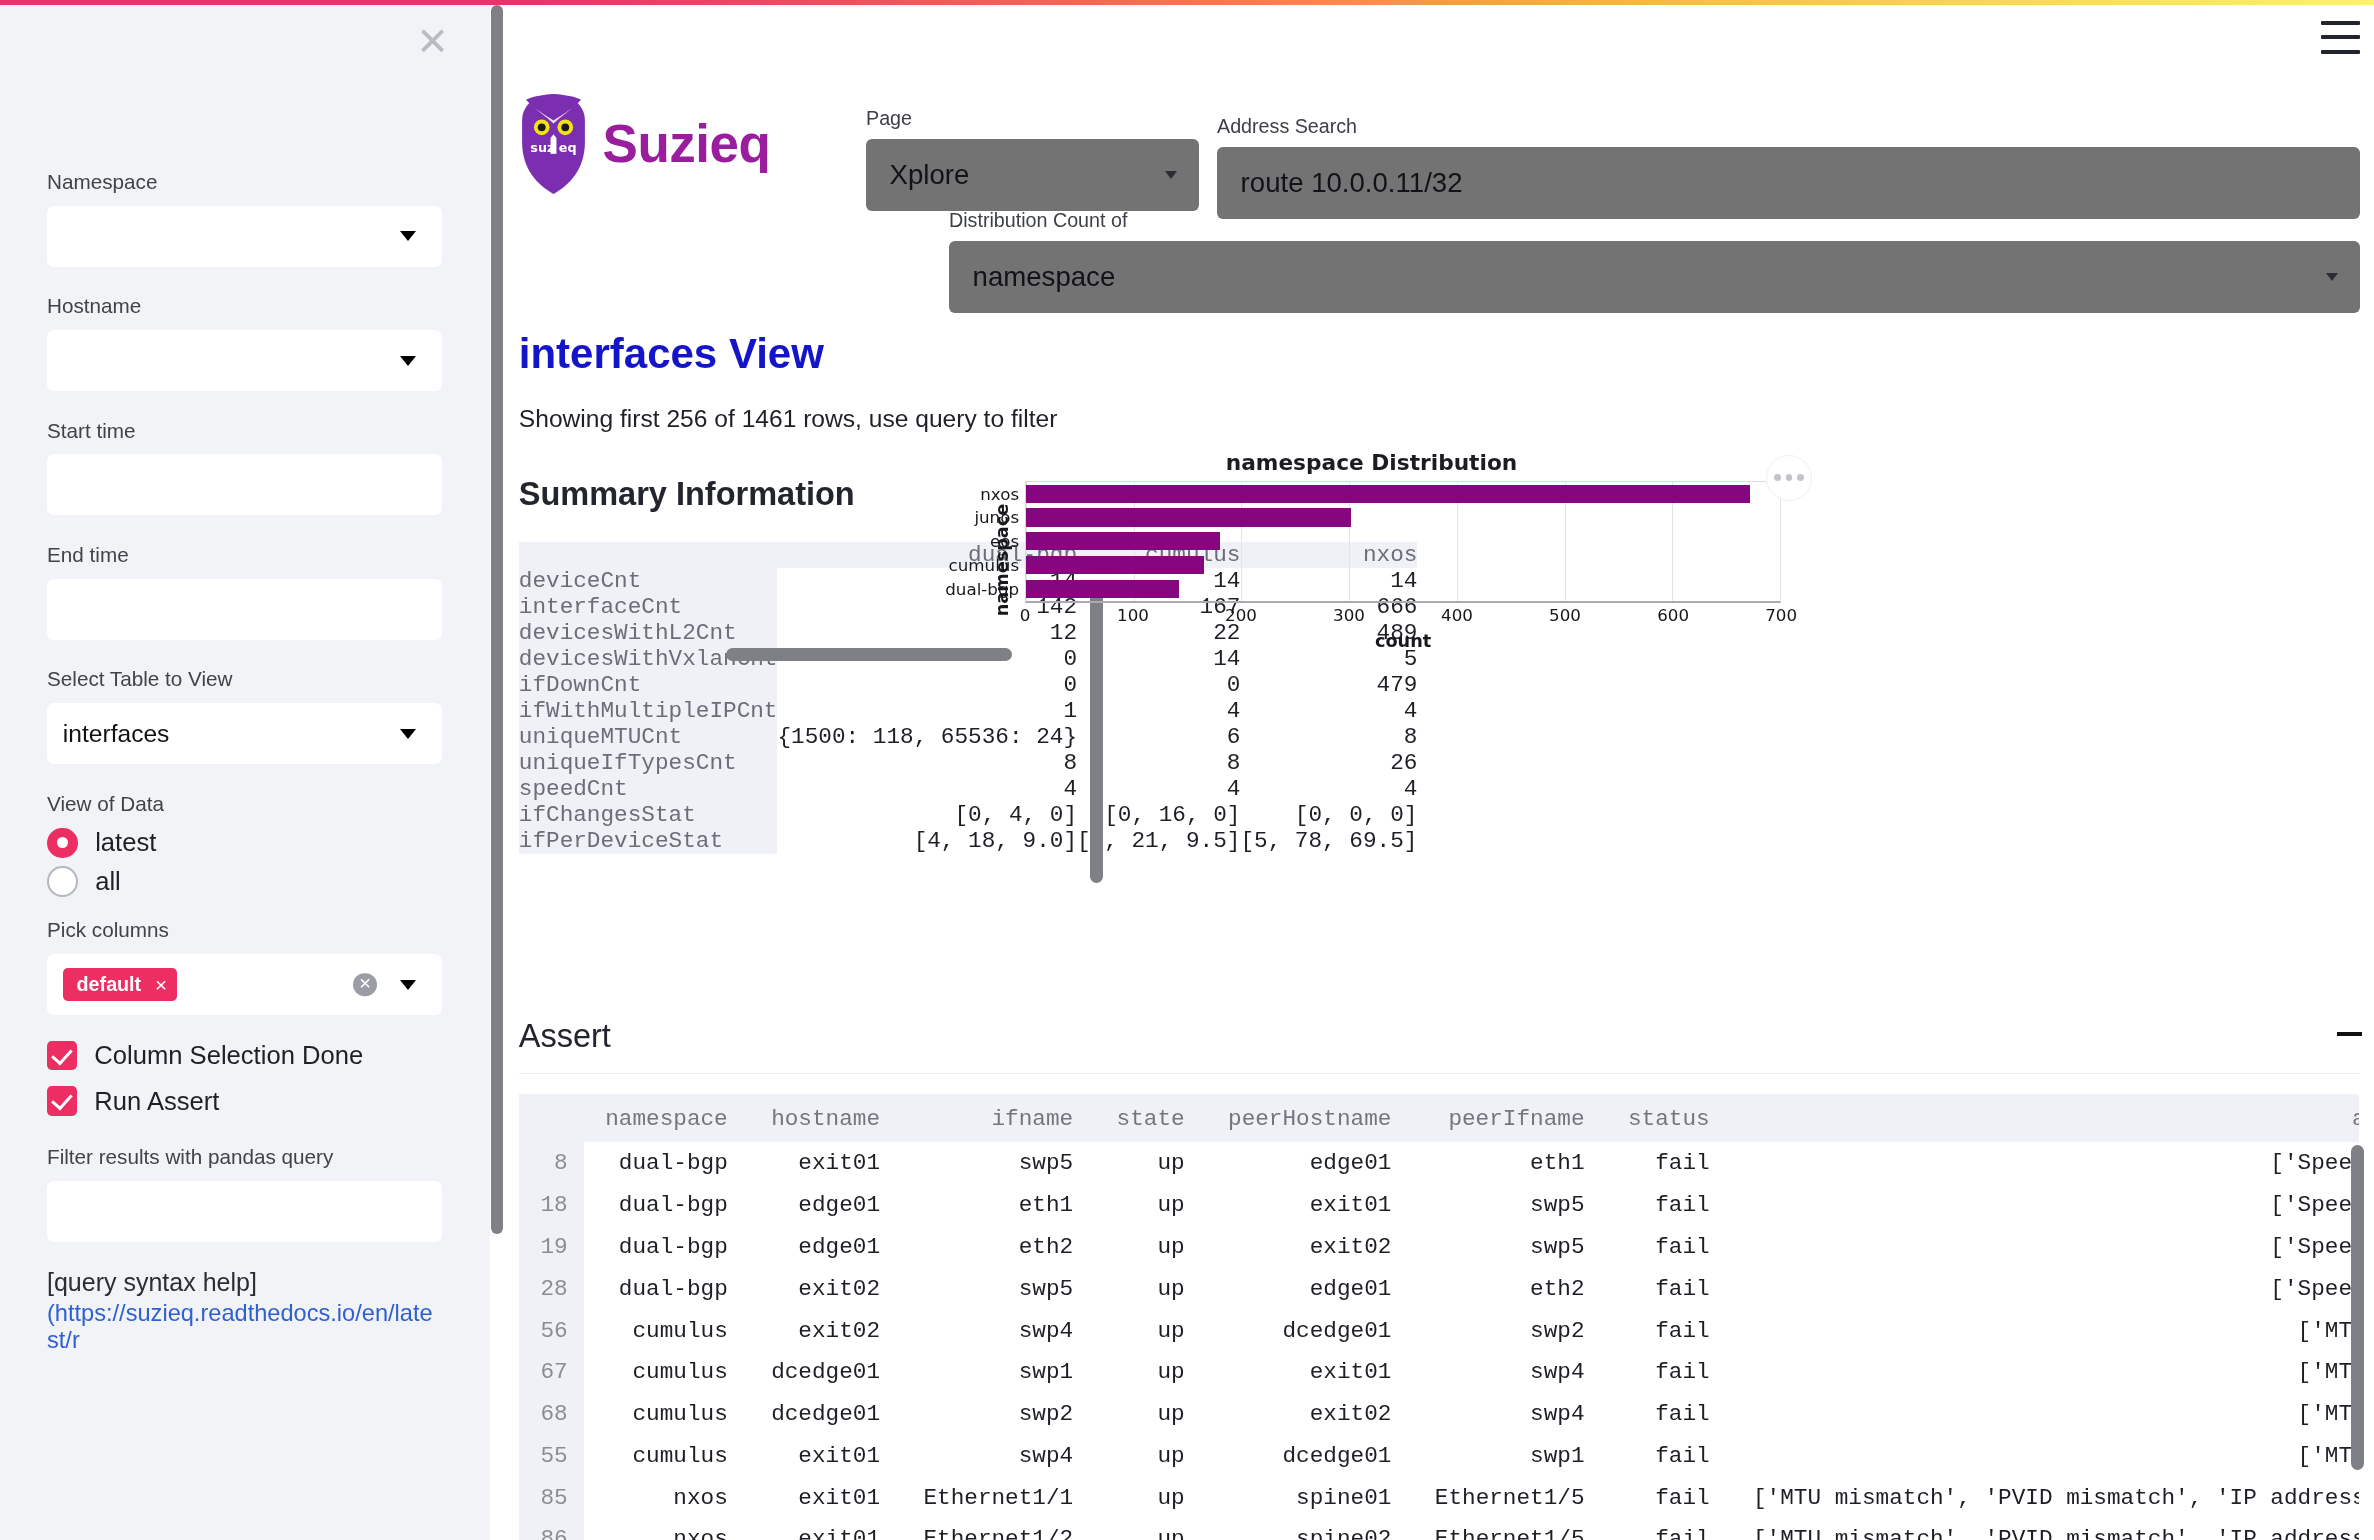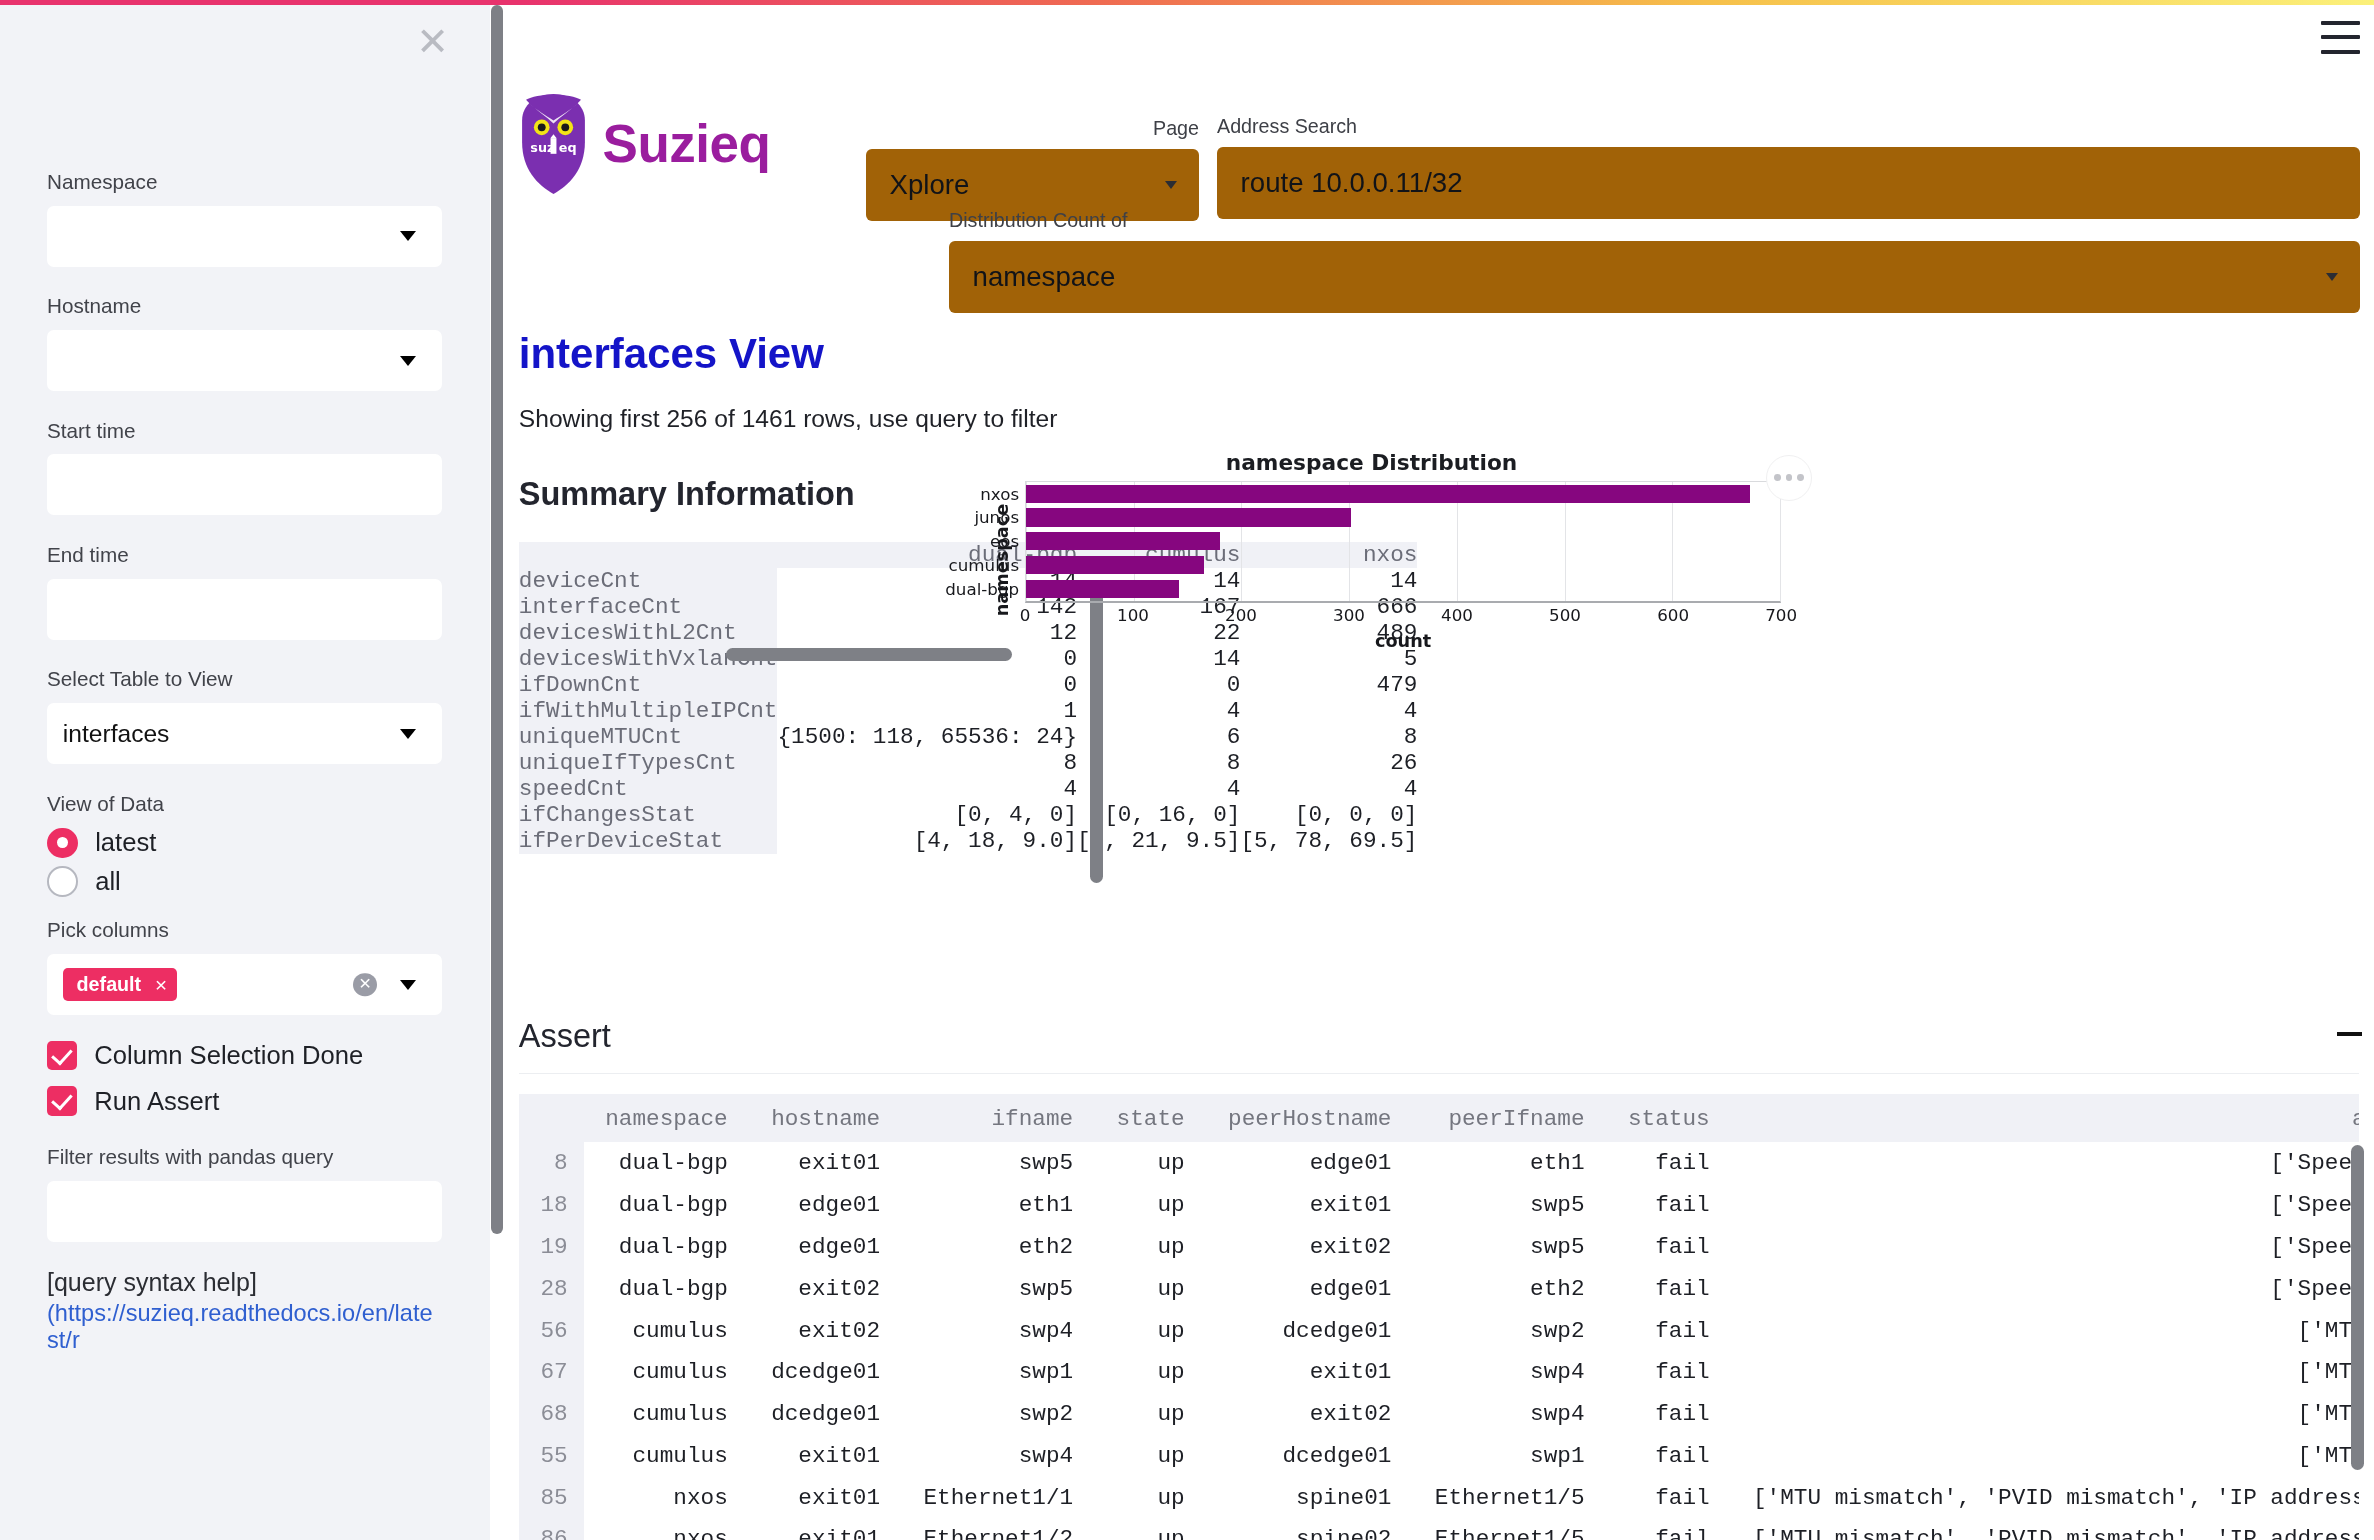--- a/index.html
+++ b/index.html
@@ -114,30 +114,30 @@
   #brand { font-size: 53px; font-weight: 700; color: #9a1d9e; margin-left: 13.8px; letter-spacing: -0.5px; }
   #view-title {
     position: absolute; left: 15.8px; top: 325px;
     font-size: 42px; font-weight: 700; color: #1414c8;
   }
   #rowinfo { position: absolute; left: 15.8px; top: 400px; font-size: 24.6px; color: #1f2127; }
   #summary-h { position: absolute; left: 15.8px; top: 471px; font-size: 32.5px; font-weight: 700; color: #23252e; text-align: center; }
   
   .ctl-label { font-size: 19.7px; color: #3e4047; margin-bottom: 8.9px; }
   .ctl-box {
-    background: #a16207; border-radius: 5.9px; height: 72px;
+    background: #737373; border-radius: 5.9px; height: 72px;
     display: flex; align-items: center; padding: 0 23.6px; position: relative;
   }
   .ctl-val { font-size: 27.6px; color: #111318; }
   .ctl-caret {
     position:absolute; right: 21.7px; top: 50%; transform: translateY(-50%);
     width:0;height:0;border-left:6.9px solid transparent;border-right:6.9px solid transparent;
     border-top:8.9px solid #2b2d33;
   }
-  #page-ctl { position: absolute; left: 363px; top: 112px; width: 333px; text-align: right; }
+  #page-ctl { position: absolute; left: 363px; top: 102px; width: 333px; }
   #addr-ctl { position: absolute; left: 714px; top: 110px; width: 1143px; }
   #dist-ctl { position: absolute; left: 446px; top: 204px; width: 1411px; }
   #sum-wrap {
     position: absolute; left: 15.8px; top: 537px; width: 596px; height: 106px;
   }
   table.sum { border-collapse: collapse; font-family: "Liberation Mono", monospace; }
   table.sum th, table.sum td { padding: 0; }
   .sumhead-cell {
     background: #f0f1f6; color: #6b6d78; font-size: 22.7px; font-weight: 400;
     text-align: right; padding: 10.8px 13.8px 9.9px 13.8px; white-space: nowrap;

